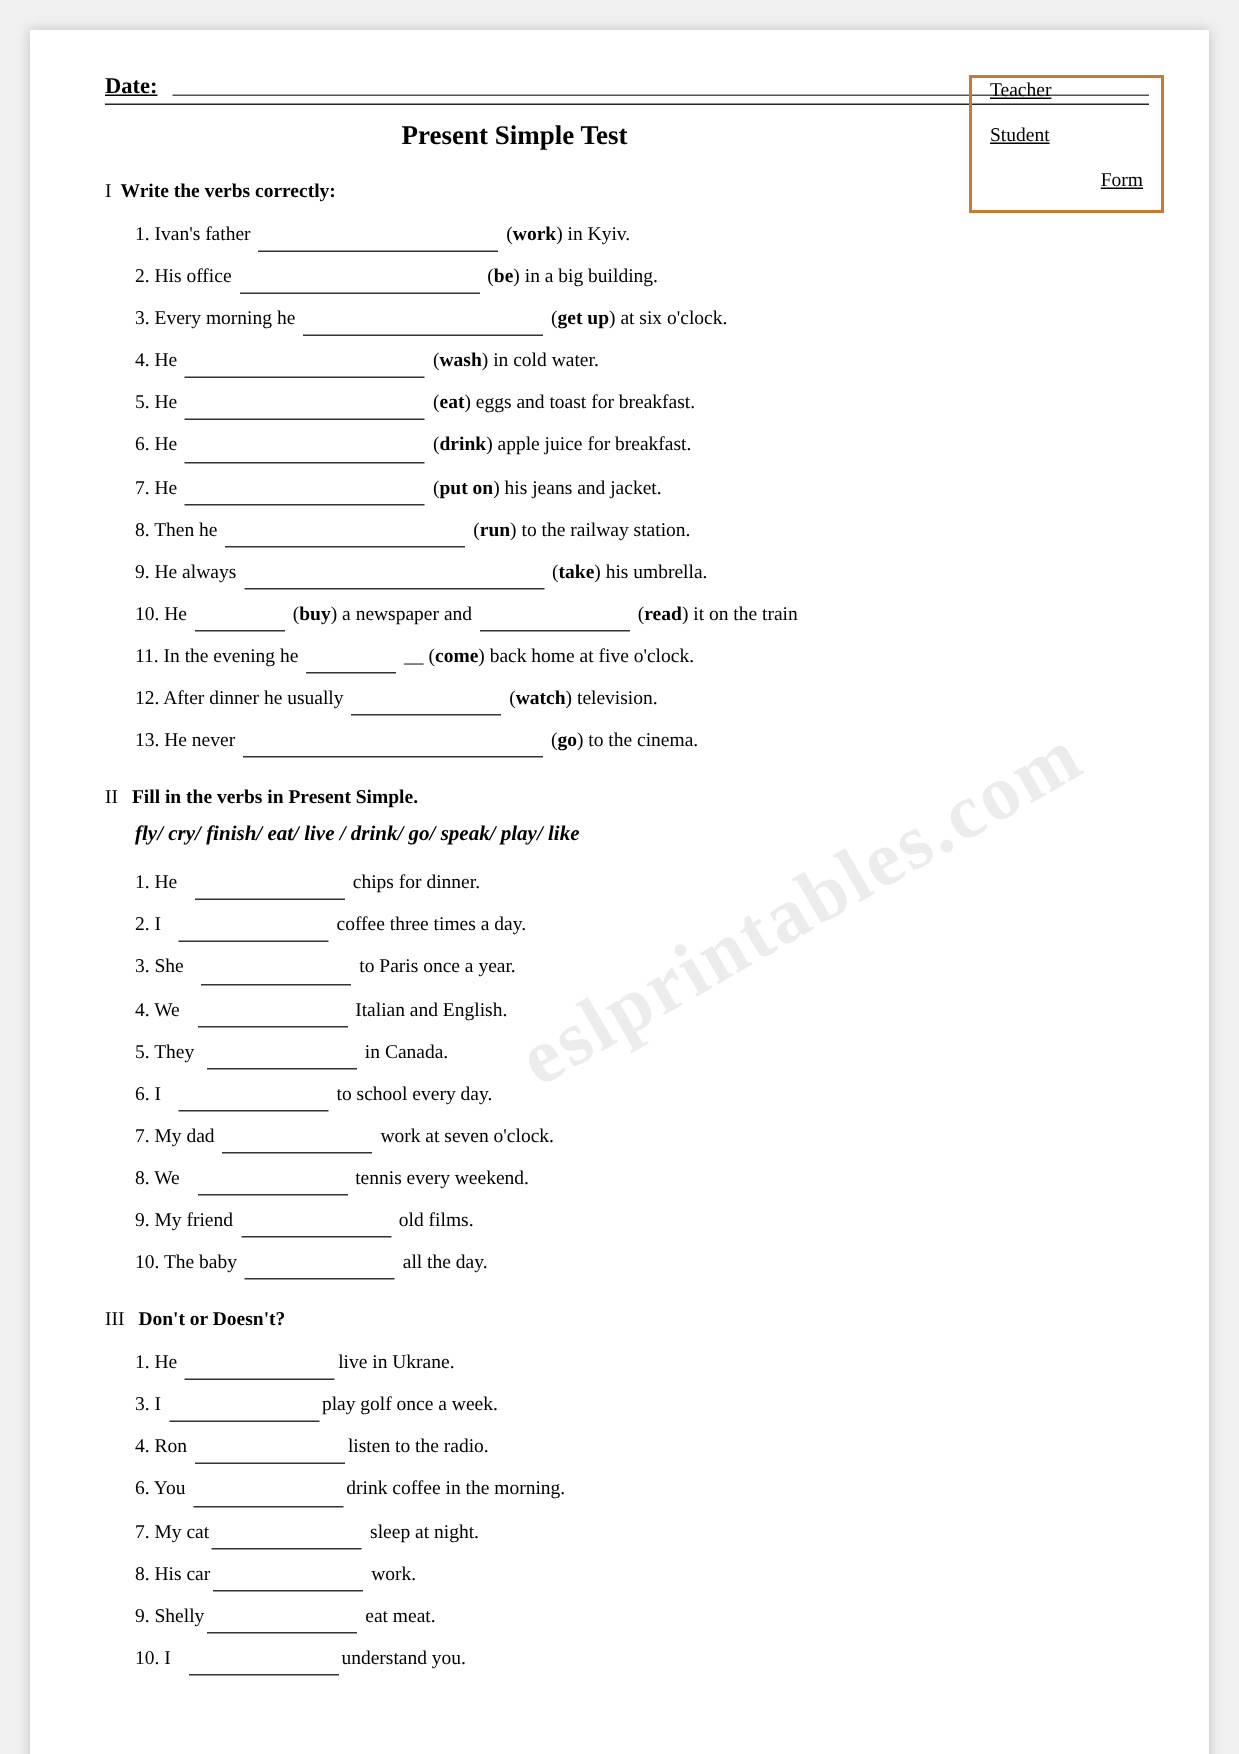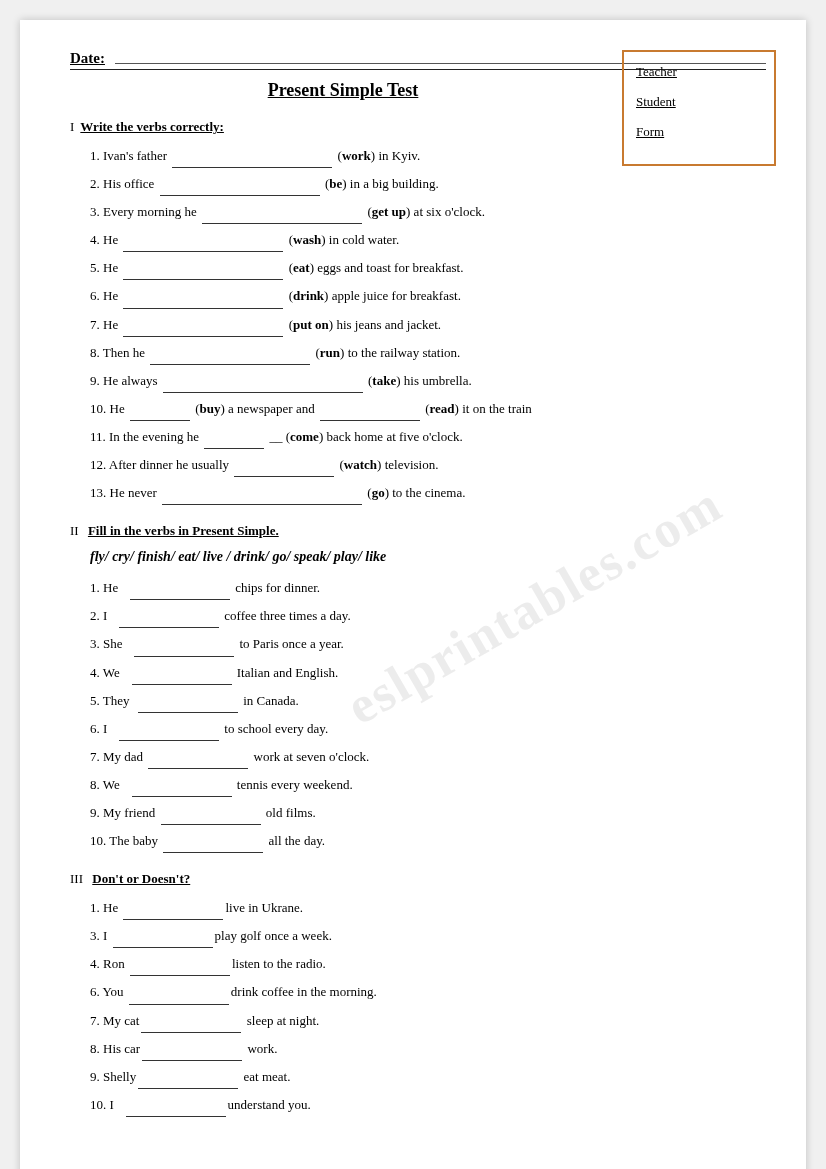--- a/index.html
+++ b/index.html
@@ -36,45 +36,44 @@
     .date-underline {
       flex: 1;
       border-bottom: 1px solid #555;
       margin-bottom: 3px;
     }
     
     .teacher-box {
       position: absolute;
       top: 30px;
       right: 30px;
-      width: 154px;
+      width: 130px;
       border: 2px solid #c87a30;
-      padding: 12px 12px;
+      padding: 0 12px;
     }
     .teacher-box div {
       margin-bottom: 14px;
       text-decoration: underline;
       font-size: 13px;
     }
-    .teacher-box div:last-child { margin-bottom: 12px; }
+    .teacher-box div:last-child { margin-bottom: 12px; text-align: right; }
 
     .title {
       text-align: center;
       font-size: 18px;
       font-weight: bold;
-      text-decoration: underline;
       margin-bottom: 18px;
       margin-right: 150px;
     }
     .section-header {
       font-size: 13px;
       margin-bottom: 10px;
     }
     .section-header .roman { margin-right: 6px; }
-    .section-header .underlined { text-decoration: underline; font-weight: bold; margin-top: 29px; }
+    .section-header .underlined { font-weight: bold; margin-top: 29px; }
 
     .exercise-list {
       list-style: none;
       margin-left: 20px;
       margin-bottom: 18px;
     }
     .exercise-list li {
       margin-bottom: 5px;
       line-height: 1.7;
     }

